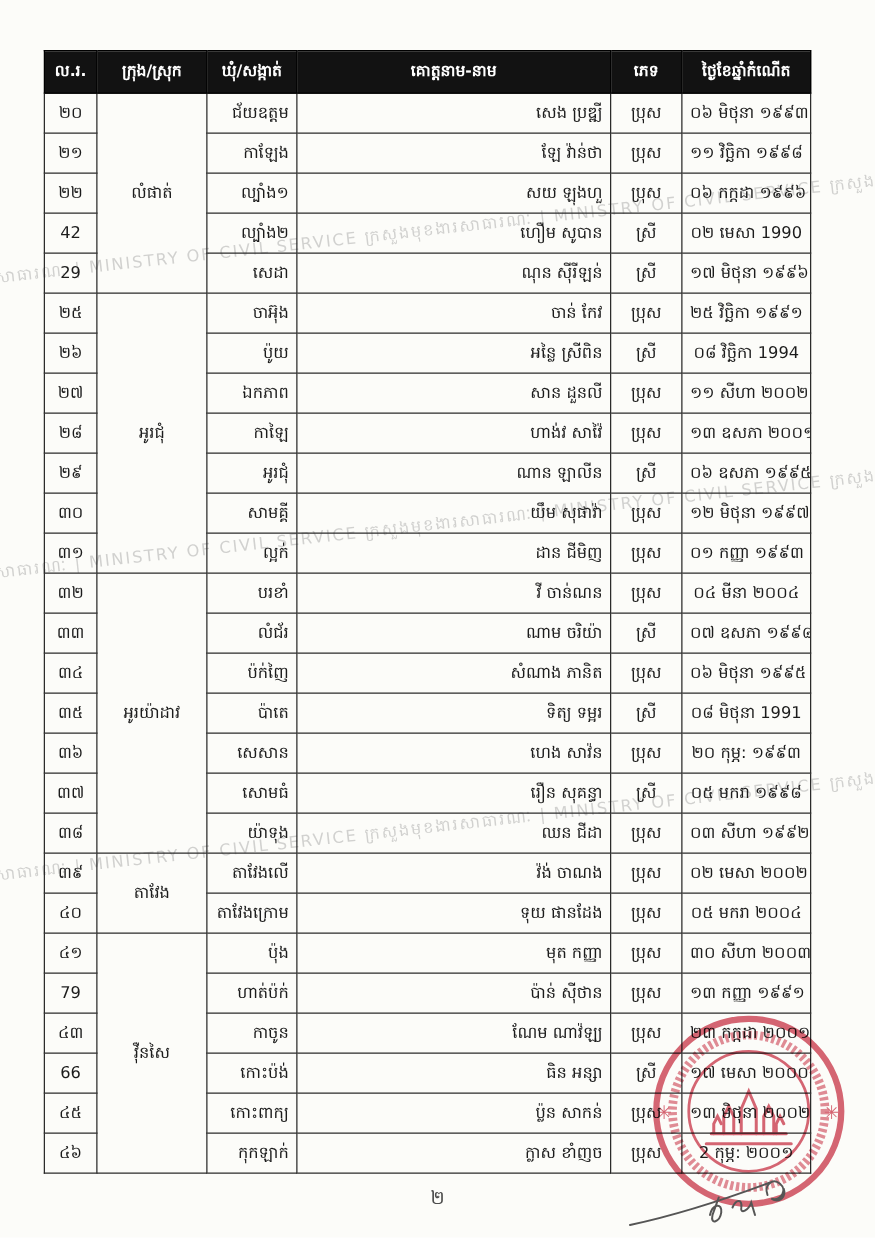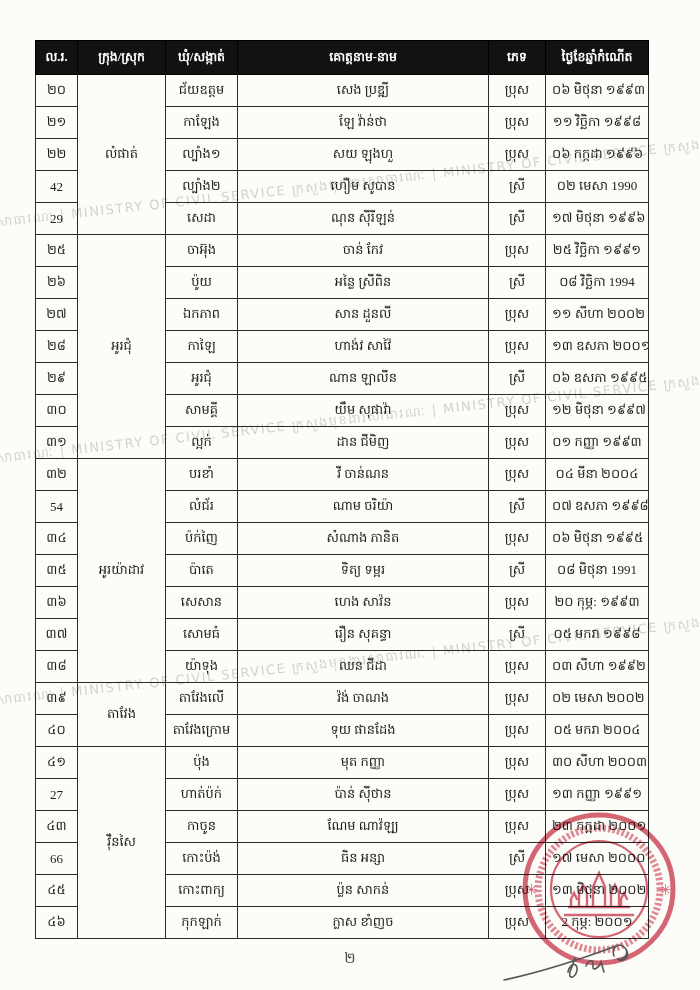--- a/index.html
+++ b/index.html
@@ -14,34 +14,34 @@
     position:absolute; left:-80px; white-space:nowrap;
     font-size:13px; letter-spacing:1.5px;
     color:rgba(150,150,150,0.42);
     transform:rotate(-6.3deg); transform-origin:left center;
     pointer-events:none; user-select:none;
   }
   .wm1{top:222px;} .wm2{top:458px;} .wm3{top:700px;}
   
   table.roster{
     position:absolute; left:35px; top:40px; width:613px;
-    border-collapse:collapse; table-layout:fixed;font-family:Liberation Serif, serif;
+    border-collapse:collapse; table-layout:fixed;
   }
   table.roster th{
     background:#121212; color:#ffffff;
     border:1px solid #000;
     height:33px; font-size:12.5px; font-weight:bold; padding:0 2px;
   }
   table.roster td{
     border:1px solid #2b2b2b;
     height:31px; font-size:13px; padding:0 6px;
     background:transparent; overflow:hidden; white-space:nowrap;
   }
   td.c-no, td.c-gender, td.c-dob, td.c-district{ text-align:center; padding:0 2px;}
-  td.c-commune, td.c-name{ text-align:center; }
+  td.c-commune, td.c-name{ text-align:right; }
   td.c-district{ font-size:13.5px; }
   
   .footer-page{
     position:absolute; left:0; top:948px; width:700px;
     text-align:center; font-size:15px; color:#4d4d4d;
   }
   
   .stamp{
     position:absolute; left:513px; top:803px; width:172px; height:172px;
     opacity:0.82; mix-blend-mode:multiply; pointer-events:none;
@@ -169,21 +169,21 @@
         </tr>
         <tr>
           <td class="c-no">៣២</td>
           <td class="c-district" rowspan="7">អូរយ៉ាដាវ</td>
           <td class="c-commune">បរខាំ</td>
           <td class="c-name">វី ចាន់ណន</td>
           <td class="c-gender">ប្រុស</td>
           <td class="c-dob">០៤ មីនា ២០០៤</td>
         </tr>
         <tr>
-          <td class="c-no">54</td>
+          <td class="c-no">៣៣</td>
           <td class="c-commune">លំជ័រ</td>
           <td class="c-name">ណាម ចរិយ៉ា</td>
           <td class="c-gender">ស្រី</td>
           <td class="c-dob">០៧ ឧសភា ១៩៩៨</td>
         </tr>
         <tr>
           <td class="c-no">៣៤</td>
           <td class="c-commune">ប៉ក់ញៃ</td>
           <td class="c-name">សំណាង ភានិត</td>
           <td class="c-gender">ប្រុស</td>
@@ -234,21 +234,21 @@
         </tr>
         <tr>
           <td class="c-no">៤១</td>
           <td class="c-district" rowspan="6">វ៉ឺនសៃ</td>
           <td class="c-commune">ប៉ុង</td>
           <td class="c-name">មុត កញ្ញា</td>
           <td class="c-gender">ប្រុស</td>
           <td class="c-dob">៣០ សីហា ២០០៣</td>
         </tr>
         <tr>
-          <td class="c-no">27</td>
+          <td class="c-no">79</td>
           <td class="c-commune">ហាត់ប៉ក់</td>
           <td class="c-name">ប៉ាន់ ស៊ីថាន</td>
           <td class="c-gender">ប្រុស</td>
           <td class="c-dob">១៣ កញ្ញា ១៩៩១</td>
         </tr>
         <tr>
           <td class="c-no">៤៣</td>
           <td class="c-commune">កាចូន</td>
           <td class="c-name">ណែម ណាវ៉ឡ្យ</td>
           <td class="c-gender">ប្រុស</td>

